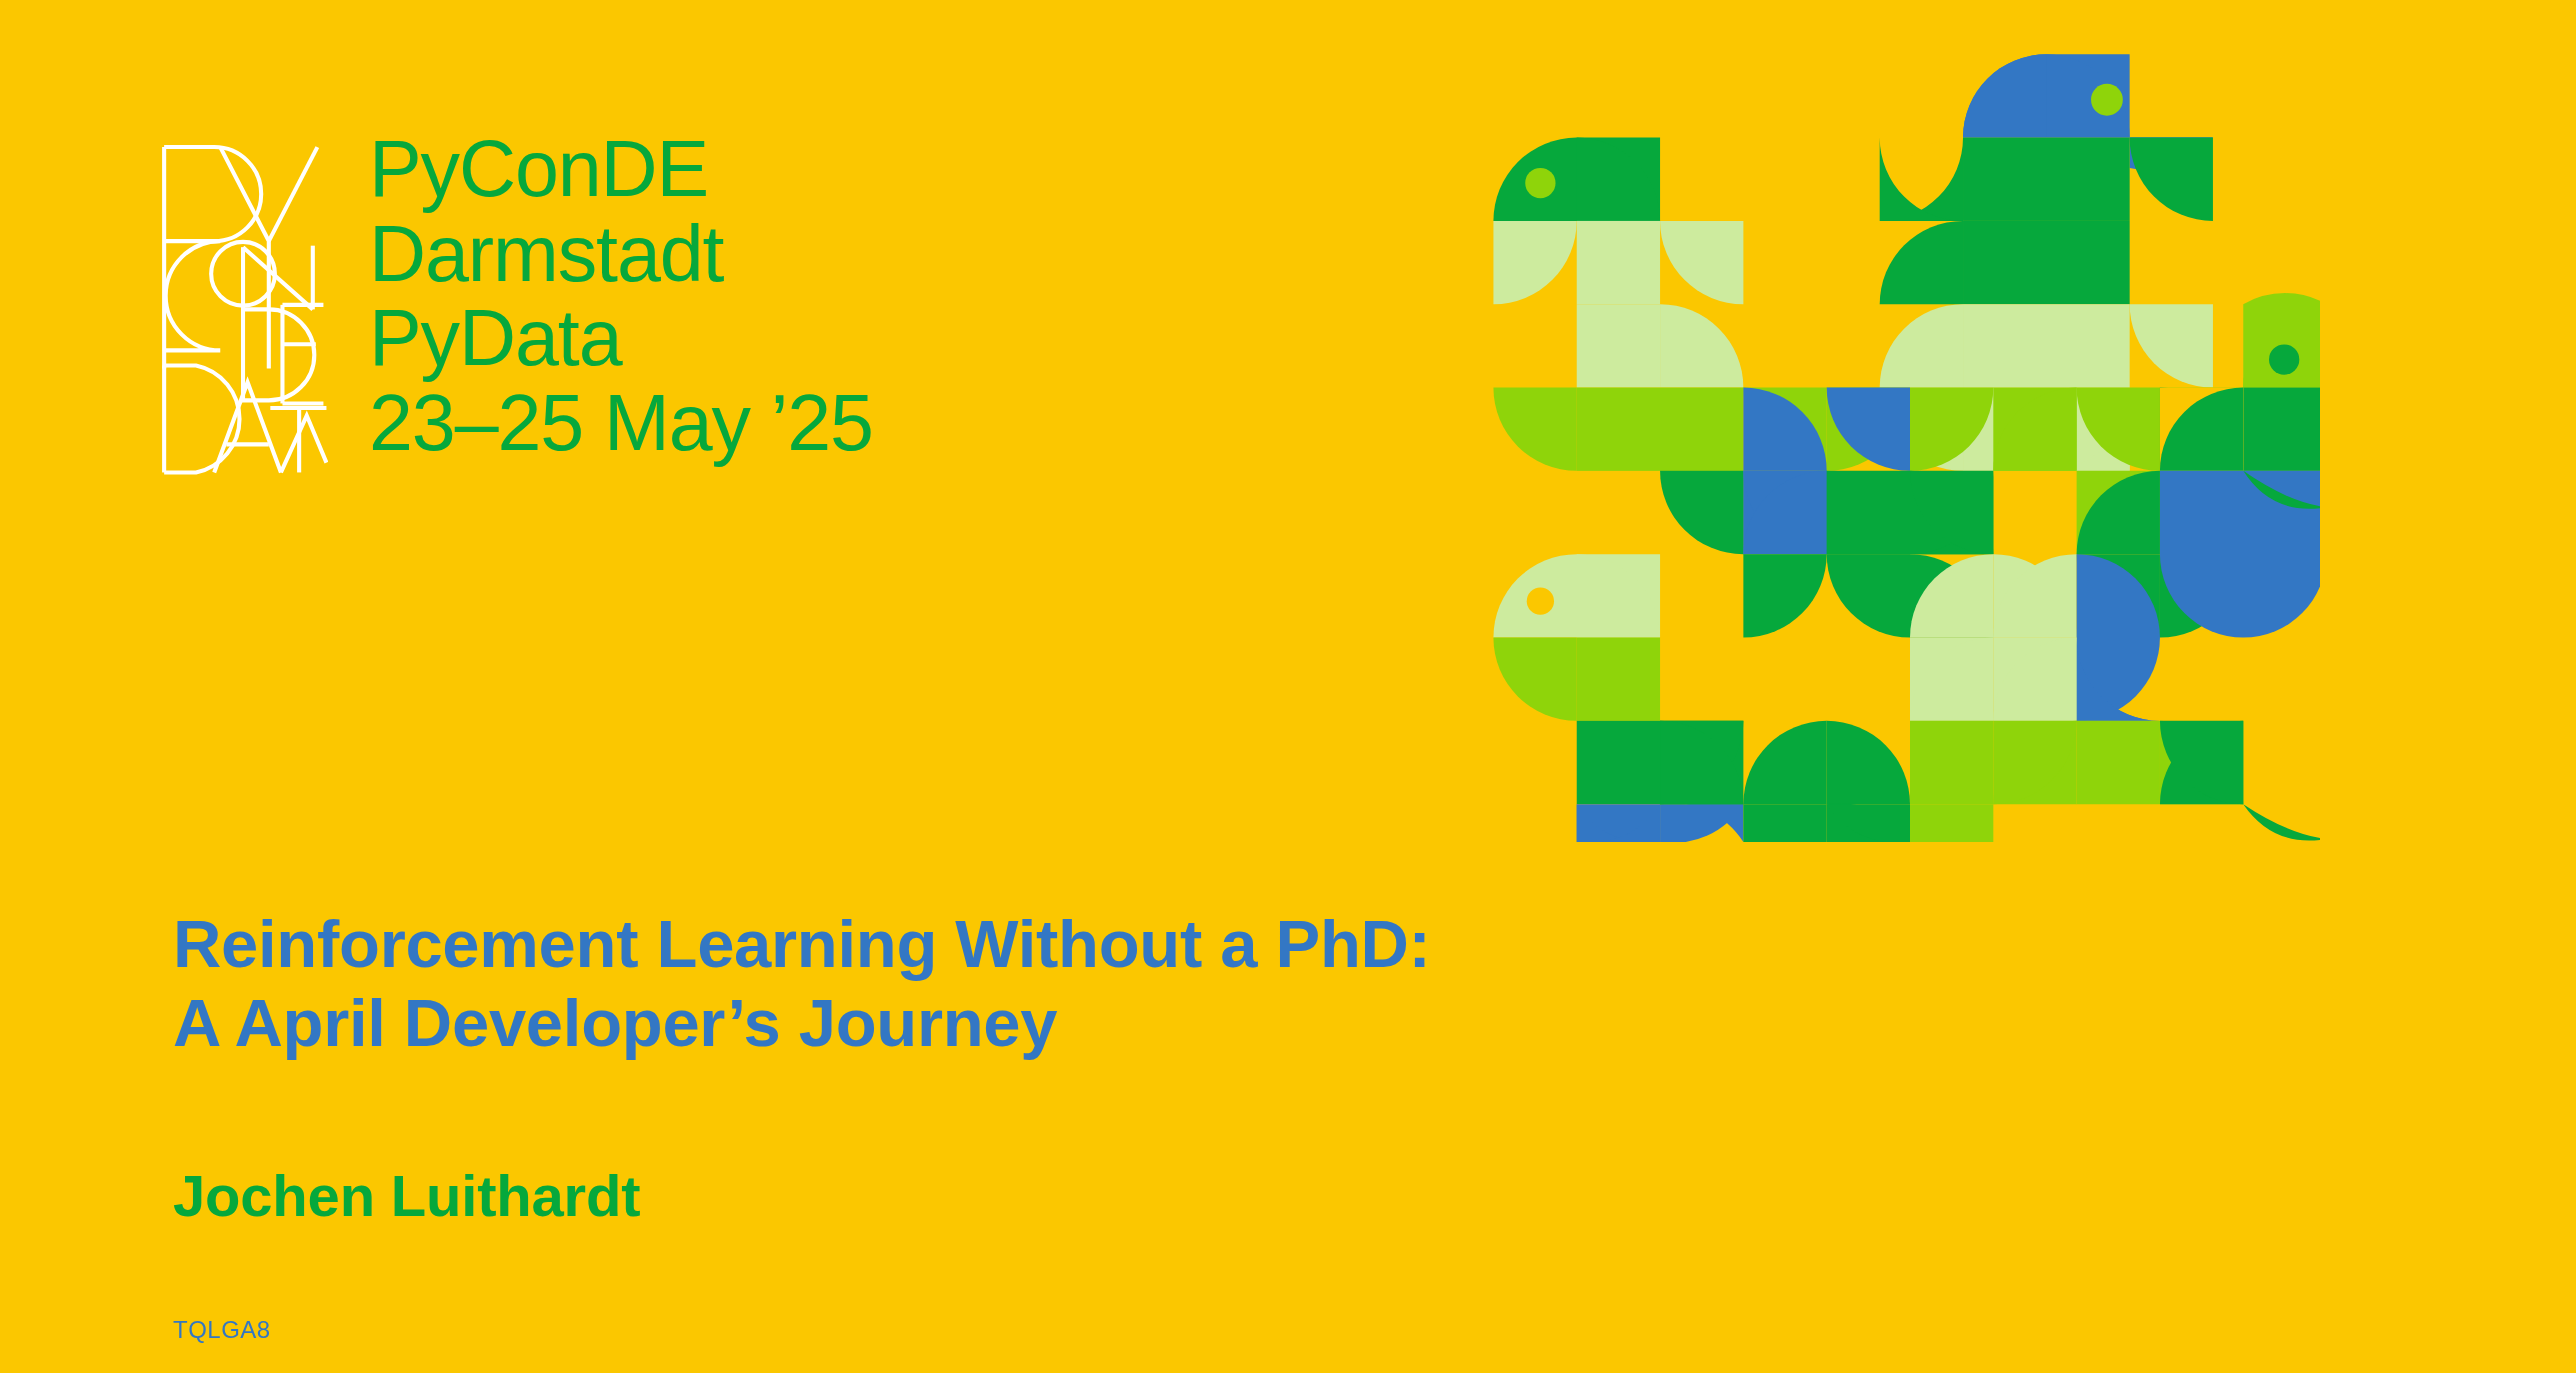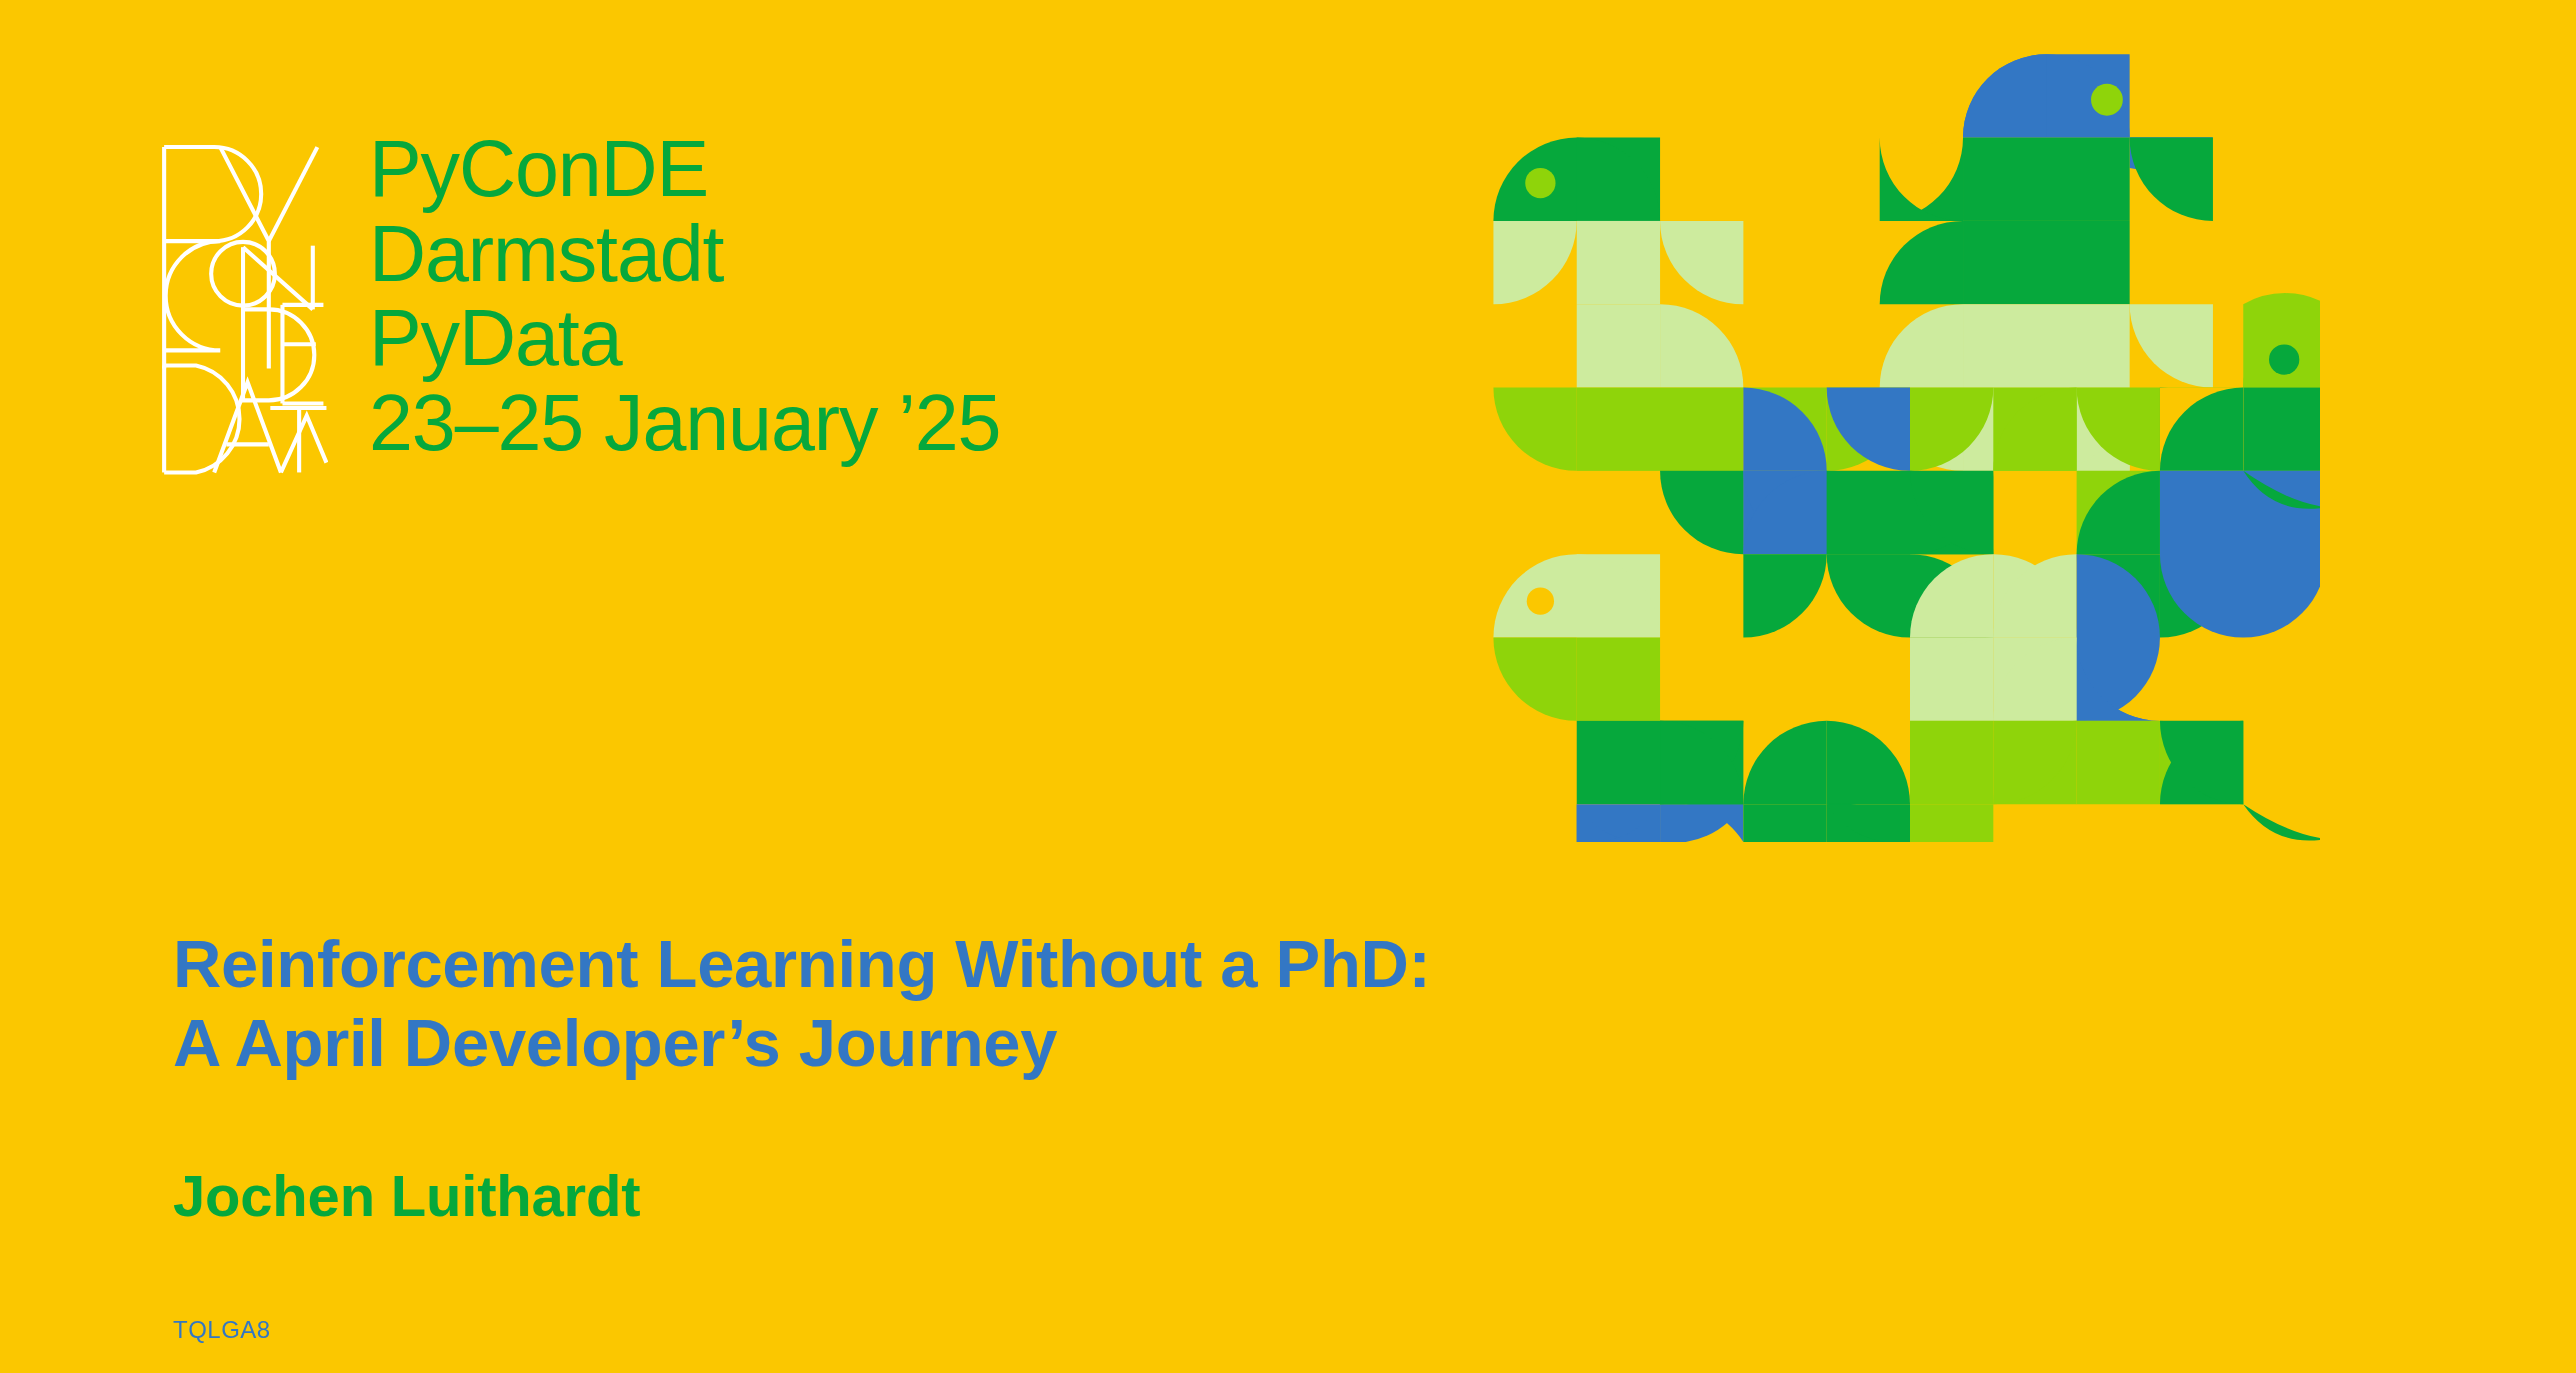--- a/index.html
+++ b/index.html
@@ -48,21 +48,21 @@
     top: 24px;
     width: 1000px;
     height: 818px;
   }
   #illustration svg { display: block; width: 100%; height: 100%; }
 
   
   #talk-title {
     position: absolute;
     left: 173px;
-    top: 924px;
+    top: 904px;
     width: 1818px;
     color: #3377C4;
     font-size: 67px;
     line-height: 1.18;
     font-weight: bold;
     letter-spacing: -0.3px;
   }
   #talk-title .title-line { display: block; }
 
   #speaker-name {
@@ -127,21 +127,21 @@
         <path d="M190 352 V437"></path>
 
         <path d="M166 437 L200 362 L226 424"></path>
       </g>
     </svg>
 
     <div id="wordmark">
       <span class="wm-line">PyConDE</span>
       <span class="wm-line">Darmstadt</span>
       <span class="wm-line">PyData</span>
-      <span class="wm-line">23–25 January ’25</span>
+      <span class="wm-line">23–25 May ’25</span>
     </div>
   </div>
 
   <div id="illustration">
     <svg viewBox="0 0 1100 1080" aria-hidden="true">
       <defs>
 
         <clipPath id="cellClip">
             <rect x="0" y="0" width="110" height="110"></rect>
           </clipPath>

